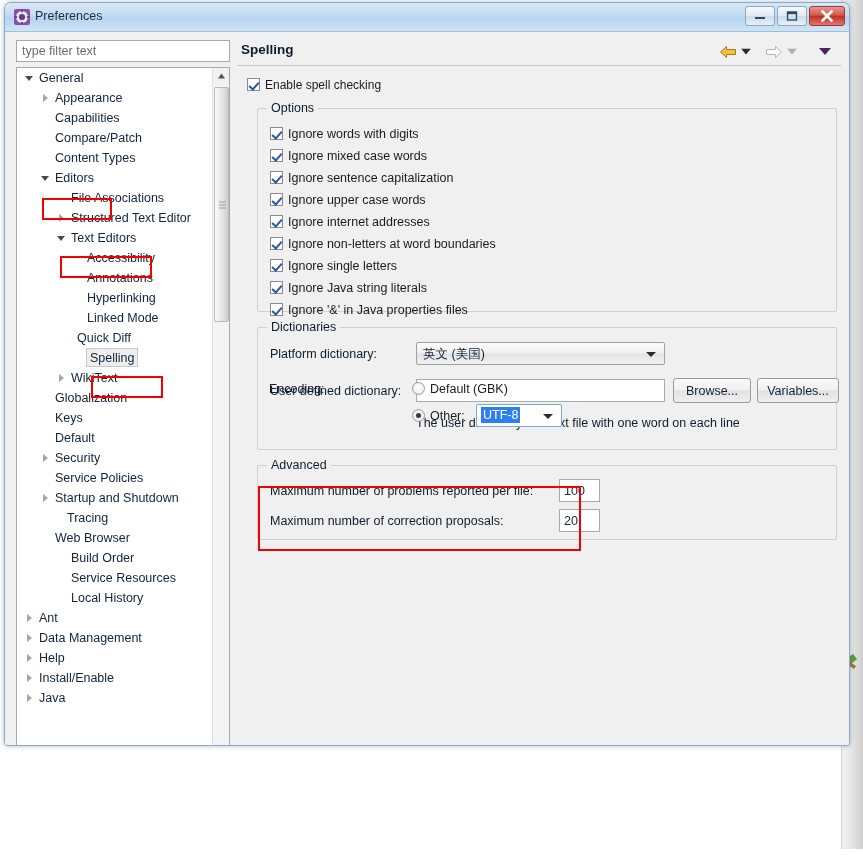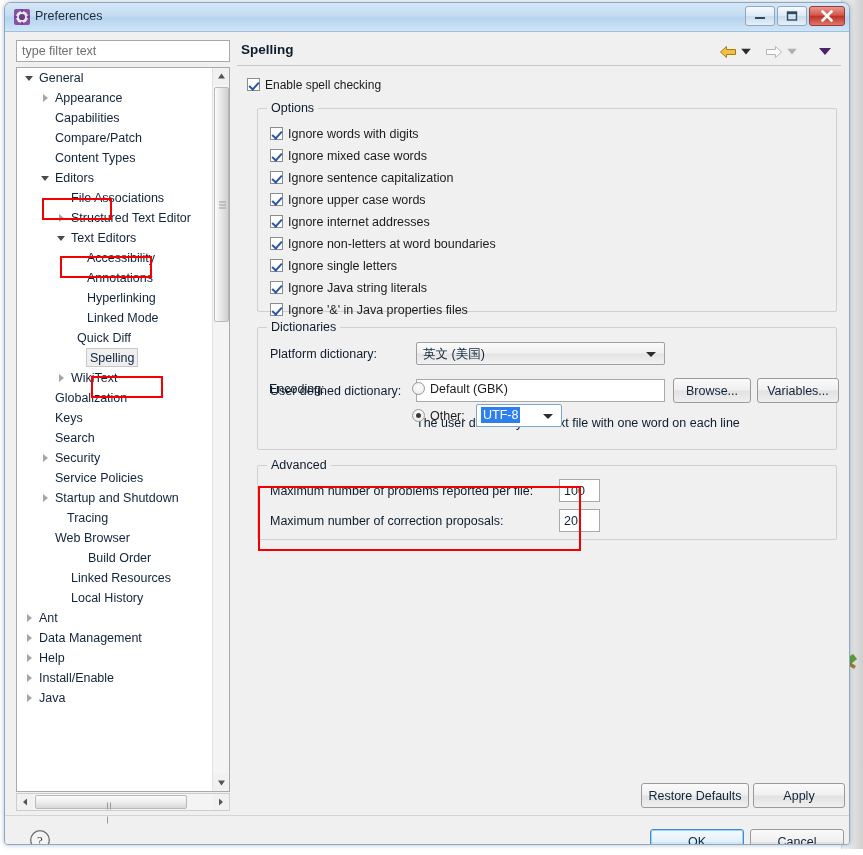--- a/index.html
+++ b/index.html
@@ -32,21 +32,21 @@
     position: absolute; right: 3px; top: 652px; width: 16px; height: 18px;
   }
   #bg-bottom-strip{
     position:absolute; left:0; bottom:0; width:863px; height:6px;
     background:#ffffff;
   }
 
   
   #dialog {
     position: absolute; left: 4px; top: 2px;
-    width: 846px; height: 843px;
+    width: 846px; height: 744px;
     border: 1px solid #8ba8c4;
     border-radius: 7px 7px 4px 4px;
     background: #f0f0f0;
     box-shadow: 0 0 5px rgba(80,110,140,.45);
     overflow: hidden;
   }
 
   
   #titlebar {
     position: relative; height: 29px;
@@ -410,28 +410,28 @@
           <div class="tnode" style="padding-left: 38px;"><span class="tw"><span class="arrow-expanded"></span></span><span class="tlabel">Text Editors</span></div>
           <div class="tnode" style="padding-left: 54px;"><span class="tw"></span><span class="tlabel">Accessibility</span></div>
           <div class="tnode" style="padding-left: 54px;"><span class="tw"></span><span class="tlabel">Annotations</span></div>
           <div class="tnode" style="padding-left: 54px;"><span class="tw"></span><span class="tlabel">Hyperlinking</span></div>
           <div class="tnode" style="padding-left: 54px;"><span class="tw"></span><span class="tlabel">Linked Mode</span></div>
           <div class="tnode" style="padding-left: 44px; text-decoration: underline;"><span class="tw"></span><span class="tlabel">Quick Diff</span></div>
           <div class="tnode sel" style="padding-left: 54px;"><span class="tw"></span><span class="tlabel">Spelling</span></div>
           <div class="tnode" style="padding-left: 38px;"><span class="tw"><span class="arrow-collapsed"></span></span><span class="tlabel">WikiText</span></div>
           <div class="tnode" style="padding-left: 22px;"><span class="tw"></span><span class="tlabel">Globalization</span></div>
           <div class="tnode" style="padding-left: 22px;"><span class="tw"></span><span class="tlabel">Keys</span></div>
-          <div class="tnode" style="padding-left: 22px;"><span class="tw"></span><span class="tlabel">Search</span></div>
+          <div class="tnode" style="padding-left: 22px;"><span class="tw"></span><span class="tlabel">Default</span></div>
           <div class="tnode" style="padding-left: 22px;"><span class="tw"><span class="arrow-collapsed"></span></span><span class="tlabel">Security</span></div>
           <div class="tnode" style="padding-left: 22px;"><span class="tw"></span><span class="tlabel">Service Policies</span></div>
           <div class="tnode" style="padding-left: 22px;"><span class="tw"><span class="arrow-collapsed"></span></span><span class="tlabel">Startup and Shutdown</span></div>
           <div class="tnode" style="padding-left: 34px;"><span class="tw"></span><span class="tlabel">Tracing</span></div>
           <div class="tnode" style="padding-left: 22px;"><span class="tw"></span><span class="tlabel">Web Browser</span></div>
-          <div class="tnode" style="padding-left: 38px; margin-left: 17px;"><span class="tw"></span><span class="tlabel">Build Order</span></div>
-          <div class="tnode" style="padding-left: 38px;"><span class="tw"></span><span class="tlabel">Linked Resources</span></div>
+          <div class="tnode" style="padding-left: 38px;"><span class="tw"></span><span class="tlabel">Build Order</span></div>
+          <div class="tnode" style="padding-left: 38px;"><span class="tw"></span><span class="tlabel">Service Resources</span></div>
           <div class="tnode" style="padding-left: 38px;"><span class="tw"></span><span class="tlabel">Local History</span></div>
           <div class="tnode" style="padding-left: 6px;"><span class="tw"><span class="arrow-collapsed"></span></span><span class="tlabel">Ant</span></div>
           <div class="tnode" style="padding-left: 6px;"><span class="tw"><span class="arrow-collapsed"></span></span><span class="tlabel">Data Management</span></div>
           <div class="tnode" style="padding-left: 6px;"><span class="tw"><span class="arrow-collapsed"></span></span><span class="tlabel">Help</span></div>
           <div class="tnode" style="padding-left: 6px;"><span class="tw"><span class="arrow-collapsed"></span></span><span class="tlabel">Install/Enable</span></div>
           <div class="tnode" style="padding-left: 6px;"><span class="tw"><span class="arrow-collapsed"></span></span><span class="tlabel">Java</span></div>
         </div>
 
       <div id="tree-vscroll">
         <div class="sb-arrow" id="tvs-up">

